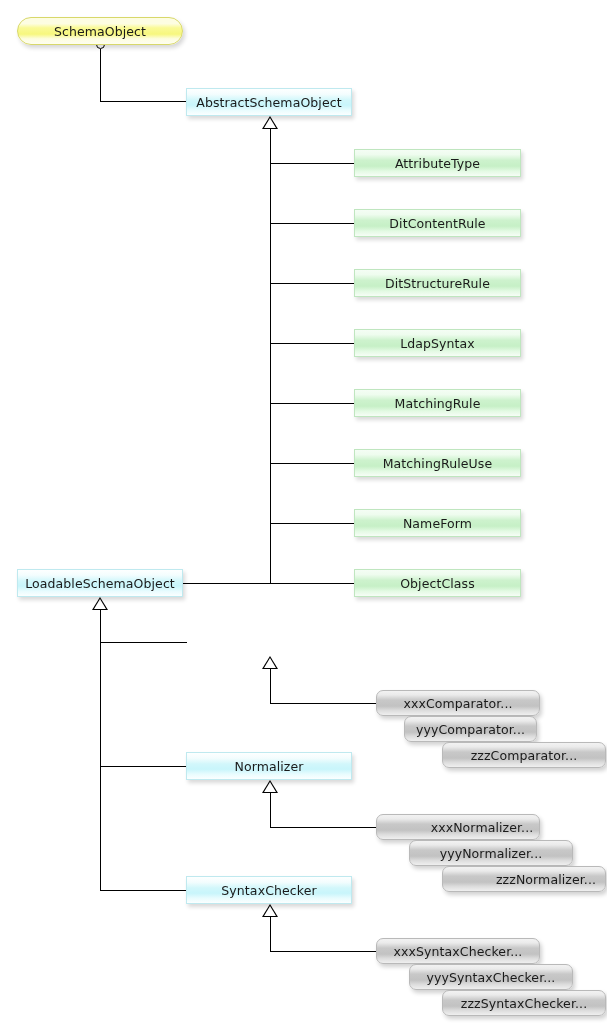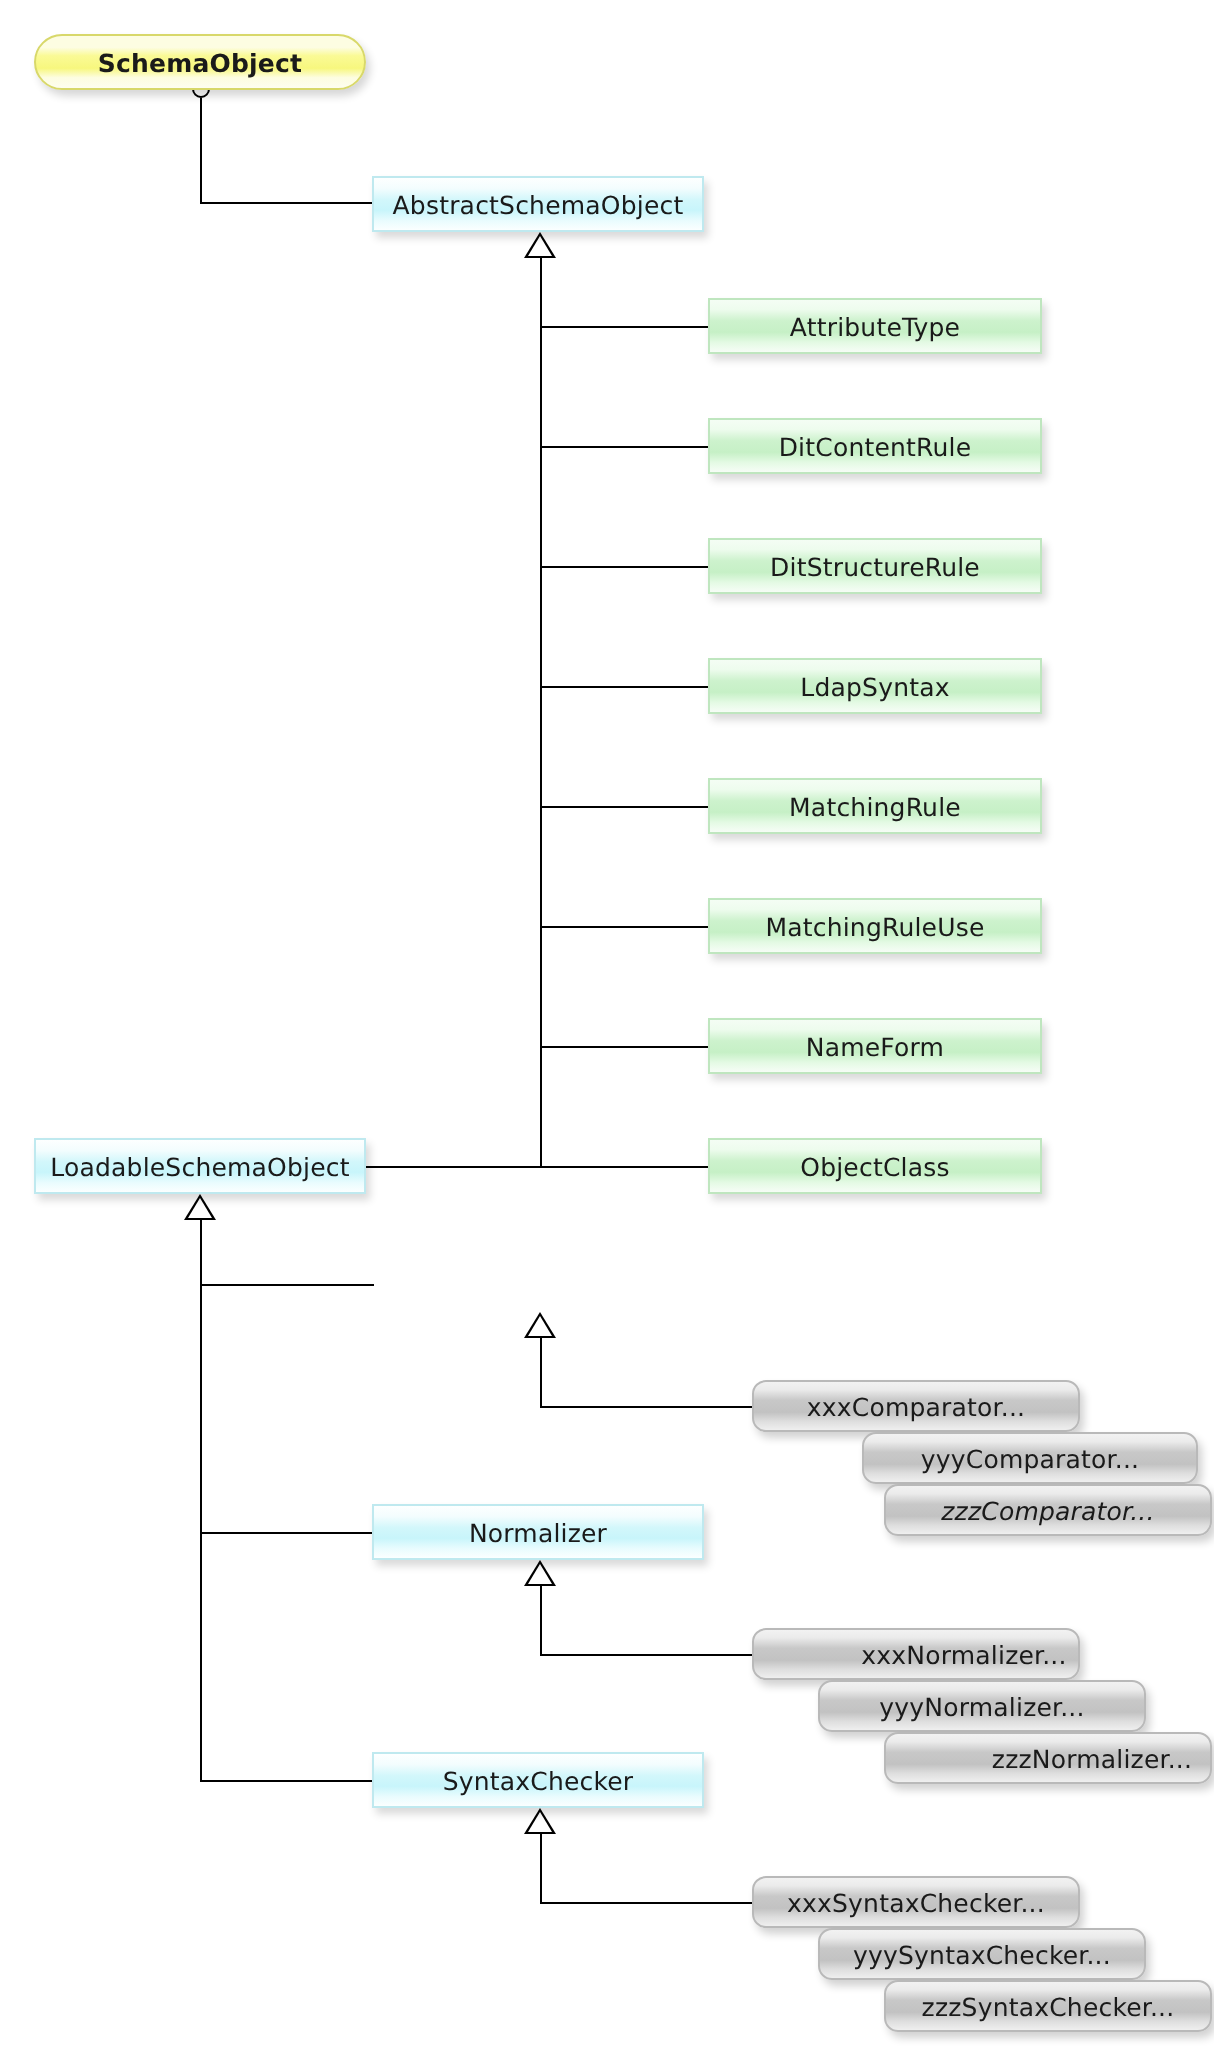--- a/index.html
+++ b/index.html
@@ -34,21 +34,20 @@
 
   
   .node.yellow {
     border-radius: 14px;
     border: 1px solid #d8d86a;
     background: linear-gradient(to bottom,
                 #fdfde2 0%, #fdfde2 22%,
                 #fafa96 38%, #f7f77e 62%,
                 #fdfde0 80%, #fefef0 100%);
     box-shadow: 2px 3px 4px rgba(0,0,0,.16);
-    font-weight: bold;
   }
 
   
   .node.blue {
     border: 1px solid #bfe9ef;
     background: linear-gradient(to bottom,
                 #fdffff 0%, #f3fdfe 20%,
                 #d2f7fb 42%, #c8f5fb 62%,
                 #e9fcfe 82%, #fbffff 100%);
     box-shadow: 2px 3px 4px rgba(0,0,0,.15);
@@ -203,24 +202,24 @@
       </div>
       <div class="node green" style="left: 354px; top: 569px; width: 167px; height: 28px;">
         <span class="label">ObjectClass</span>
       </div>
     </div>
 
   <div id="impl-layer">
       <div class="node grey" style="left: 376px; top: 690px; width: 164px; height: 26px;">
         <span class="label">xxxComparator...</span>
       </div>
-      <div class="node grey" style="left: 431px; top: 716px; width: 168px; height: 26px;">
+      <div class="node grey" style="left: 404px; top: 716px; width: 133px; height: 26px;">
         <span class="label">yyyComparator...</span>
       </div>
-      <div class="node grey" style="left: 442px; top: 742px; width: 164px; height: 26px; font-style: italic;">
+      <div class="node grey" style="left: 442px; top: 742px; width: 164px; height: 26px;">
         <span class="label">zzzComparator...</span>
       </div>
       <div class="node grey" style="left: 376px; top: 814px; width: 164px; height: 26px; padding-left: 48px;">
         <span class="label">xxxNormalizer...</span>
       </div>
       <div class="node grey" style="left: 409px; top: 840px; width: 164px; height: 26px;">
         <span class="label">yyyNormalizer...</span>
       </div>
       <div class="node grey" style="left: 442px; top: 866px; width: 164px; height: 26px; padding-left: 44px;">
         <span class="label">zzzNormalizer...</span>

